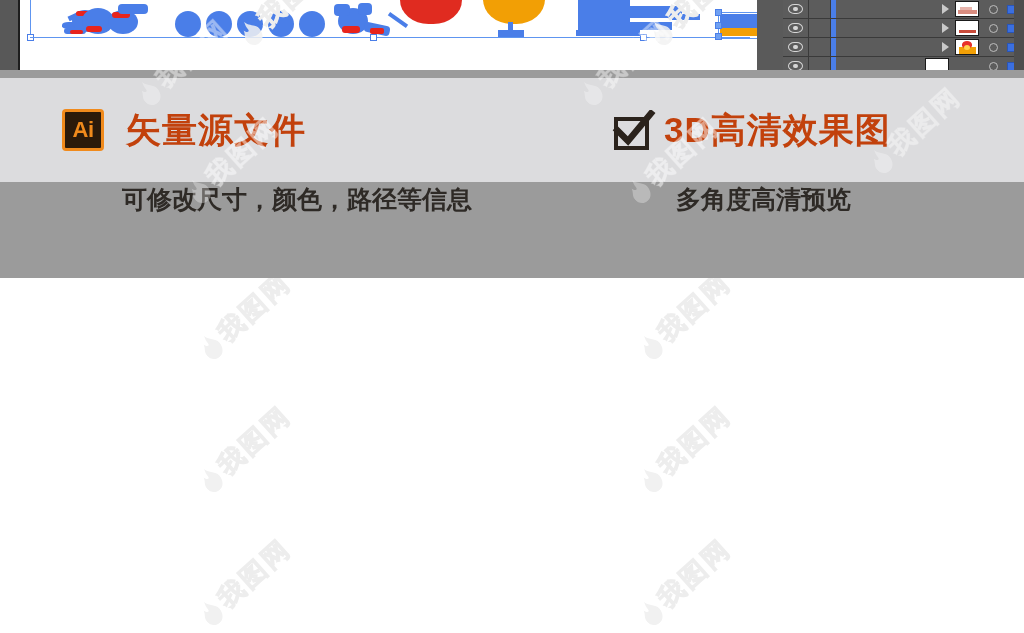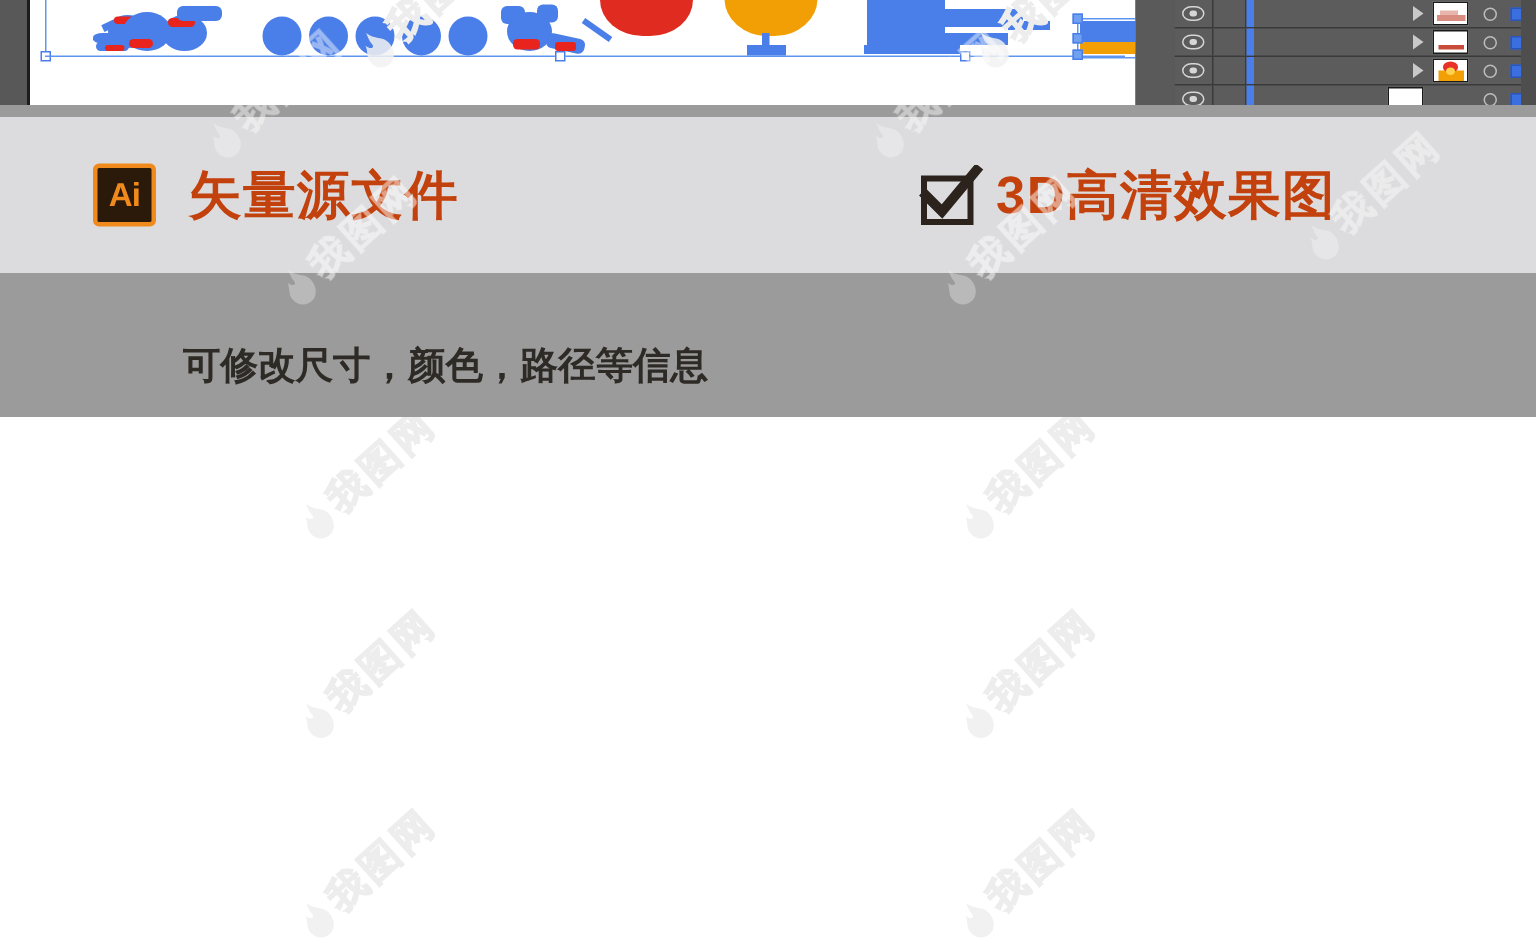--- a/index.html
+++ b/index.html
@@ -130,21 +130,21 @@
   .check-mark {
     position: absolute; left: 0px; top: 0px; width: 44px; height: 40px;
   }
   .right .title-text { margin-left: 8px; }
 
   
   .desc-band {
     position: absolute; left: 0; top: 182px; width: 1024px; height: 96px;
     background: #9b9b9b;
   }
-  .desc-col { position: absolute; top: 0; height: 124px; display: flex; flex-direction: column; justify-content: center; }
+  .desc-col { position: absolute; top: 0; height: 124px; display: flex; flex-direction: column; justify-content: flex-start; }
   .desc-col.left { left: 122px; }
   .desc-col.right { left: 676px; }
   .desc-line {
     font-size: 25px; font-weight: bold; color: #2e2a26; line-height: 1.38;
     white-space: nowrap; font-family: "Liberation Sans", "DejaVu Sans", sans-serif;
   }
 
   
   .wm {
     position: absolute; pointer-events: none;
@@ -373,20 +373,21 @@
     </div>
   </div>
 
   <div class="desc-band">
 
     <div class="desc-col left">
       <div class="desc-line">可修改尺寸，颜色，路径等信息</div>
     </div>
 
     <div class="desc-col right">
+      <div class="desc-line">多角度高清预览</div>
     </div>
 
     <div class="wm dark" style="left:178px; top:-40px;">
       <div class="wm-inner">
         <svg class="wm-flame" width="20" height="26" viewBox="0 0 20 26">
           <path d="M11 0 C12 7 18 9 18 15 C18 21 14 26 9 26 C4 26 0 22 0 17 C0 12 4 10 5 6 C6 11 9 11 9 8 C9 5 10 3 11 0 Z" fill="#ffffff" opacity="0.30"></path>
         </svg>
         <span class="wm-text">我图网</span>
       </div>
     </div>

